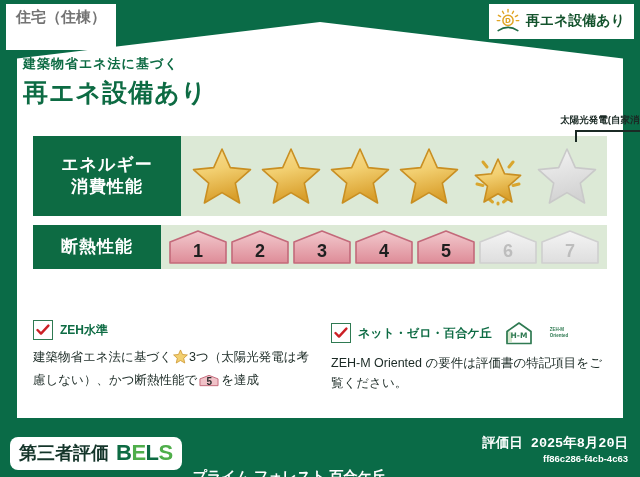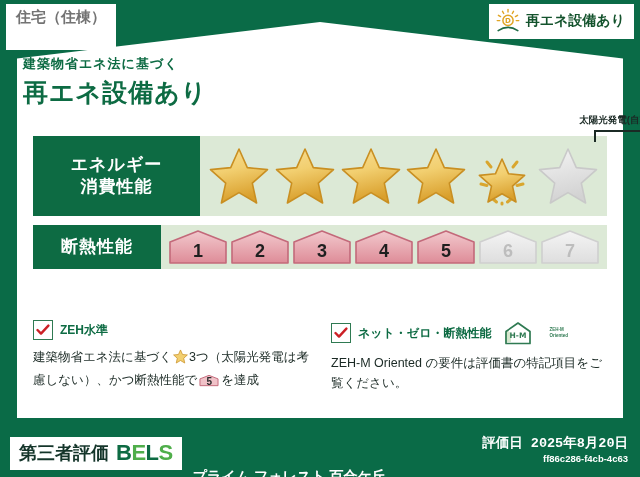--- a/index.html
+++ b/index.html
@@ -59,21 +59,21 @@
   }
   .heading .main{
     font-size:25px;font-weight:bold;color:#0d6b43;letter-spacing:1px;
     margin-top:5px;line-height:1.2;
   }
 
   
   .rows{position:absolute;left:33px;top:136px;width:574px;}
   .rate-row{display:flex;align-items:stretch;margin-bottom:9px;}
   .row-label{
-    width:167px;background:#0d6b43;color:#ffffff;
+    width:148px;background:#0d6b43;color:#ffffff;
     display:flex;flex-direction:column;align-items:center;justify-content:center;
     font-weight:bold;text-align:center;
   }
   .row-label .l1,.row-label .l2{font-size:17px;line-height:1.28;letter-spacing:1px;}
   .row-energy .row-label{height:80px;}
   .row-insul .row-label{height:44px;}
   .row-track{
     flex:1;background:#dce9d6;position:relative;
     display:flex;align-items:center;justify-content:space-around;
     padding:0 6px;
@@ -139,21 +139,21 @@
     letter-spacing:0px;
   }
 
   
   .footer{
     position:absolute;left:0;bottom:0;width:640px;height:47px;
     background:#0a6b47;display:flex;align-items:center;
   }
   .bels-box{
     margin-left:10px;background:#ffffff;
-    padding:4px 9px 5px 9px;display:flex;align-items:center;gap:7px;
+    padding:4px 9px 5px 9px;display:flex;align-items:center;gap:7px;border-radius:8px;
   }
   .bels-box .third{font-size:18px;font-weight:bold;color:#14352a;letter-spacing:0px;}
   .bels-logo{font-size:22px;font-weight:bold;letter-spacing:-0.5px;line-height:1;}
   .bels-logo .b{color:#0d6b43;}
   .bels-logo .e{color:#4fae4a;}
   .bels-logo .l{color:#0d6b43;}
   .bels-logo .s{color:#4fae4a;}
   .prop-name{
     margin-left:11px;color:#ffffff;font-size:14px;font-weight:bold;letter-spacing:0px;margin-top:47px;
   }
@@ -345,21 +345,21 @@
       </div>
     </div>
 
     <div class="note-col">
       <div class="note-head">
         <span class="chk">
           <svg width="14" height="12" viewBox="0 0 14 12">
             <path d="M1.5 6 L5 9.6 L12.4 1.6" fill="none" stroke="#cc2026" stroke-width="2.4" stroke-linecap="round" stroke-linejoin="round"></path>
           </svg>
         </span>
-        <span class="note-title">ネット・ゼロ・断熱性能</span>
+        <span class="note-title">ネット・ゼロ・百合ケ丘</span>
         <span class="zehm-logo">
           <svg width="30" height="26" viewBox="0 0 30 26">
             <polygon points="7,11 4,13 4,22 10,22 10,13" fill="#cfe3c4" opacity="0.85"></polygon>
             <polygon points="17,3 29,11.5 29,23.5 5,23.5 5,11.5" fill="none" stroke="#2f7a52" stroke-width="1.7" stroke-linejoin="round"></polygon>
             <text x="17" y="17.5" font-size="7.5" font-weight="bold" fill="#2f7a52" text-anchor="middle" font-family="DejaVu Sans, sans-serif">H-M</text>
           </svg>
           <span style="display:flex;flex-direction:column;">
             <span class="cap">ZEH-M</span>
             <span class="cap">Oriented</span>
           </span>

